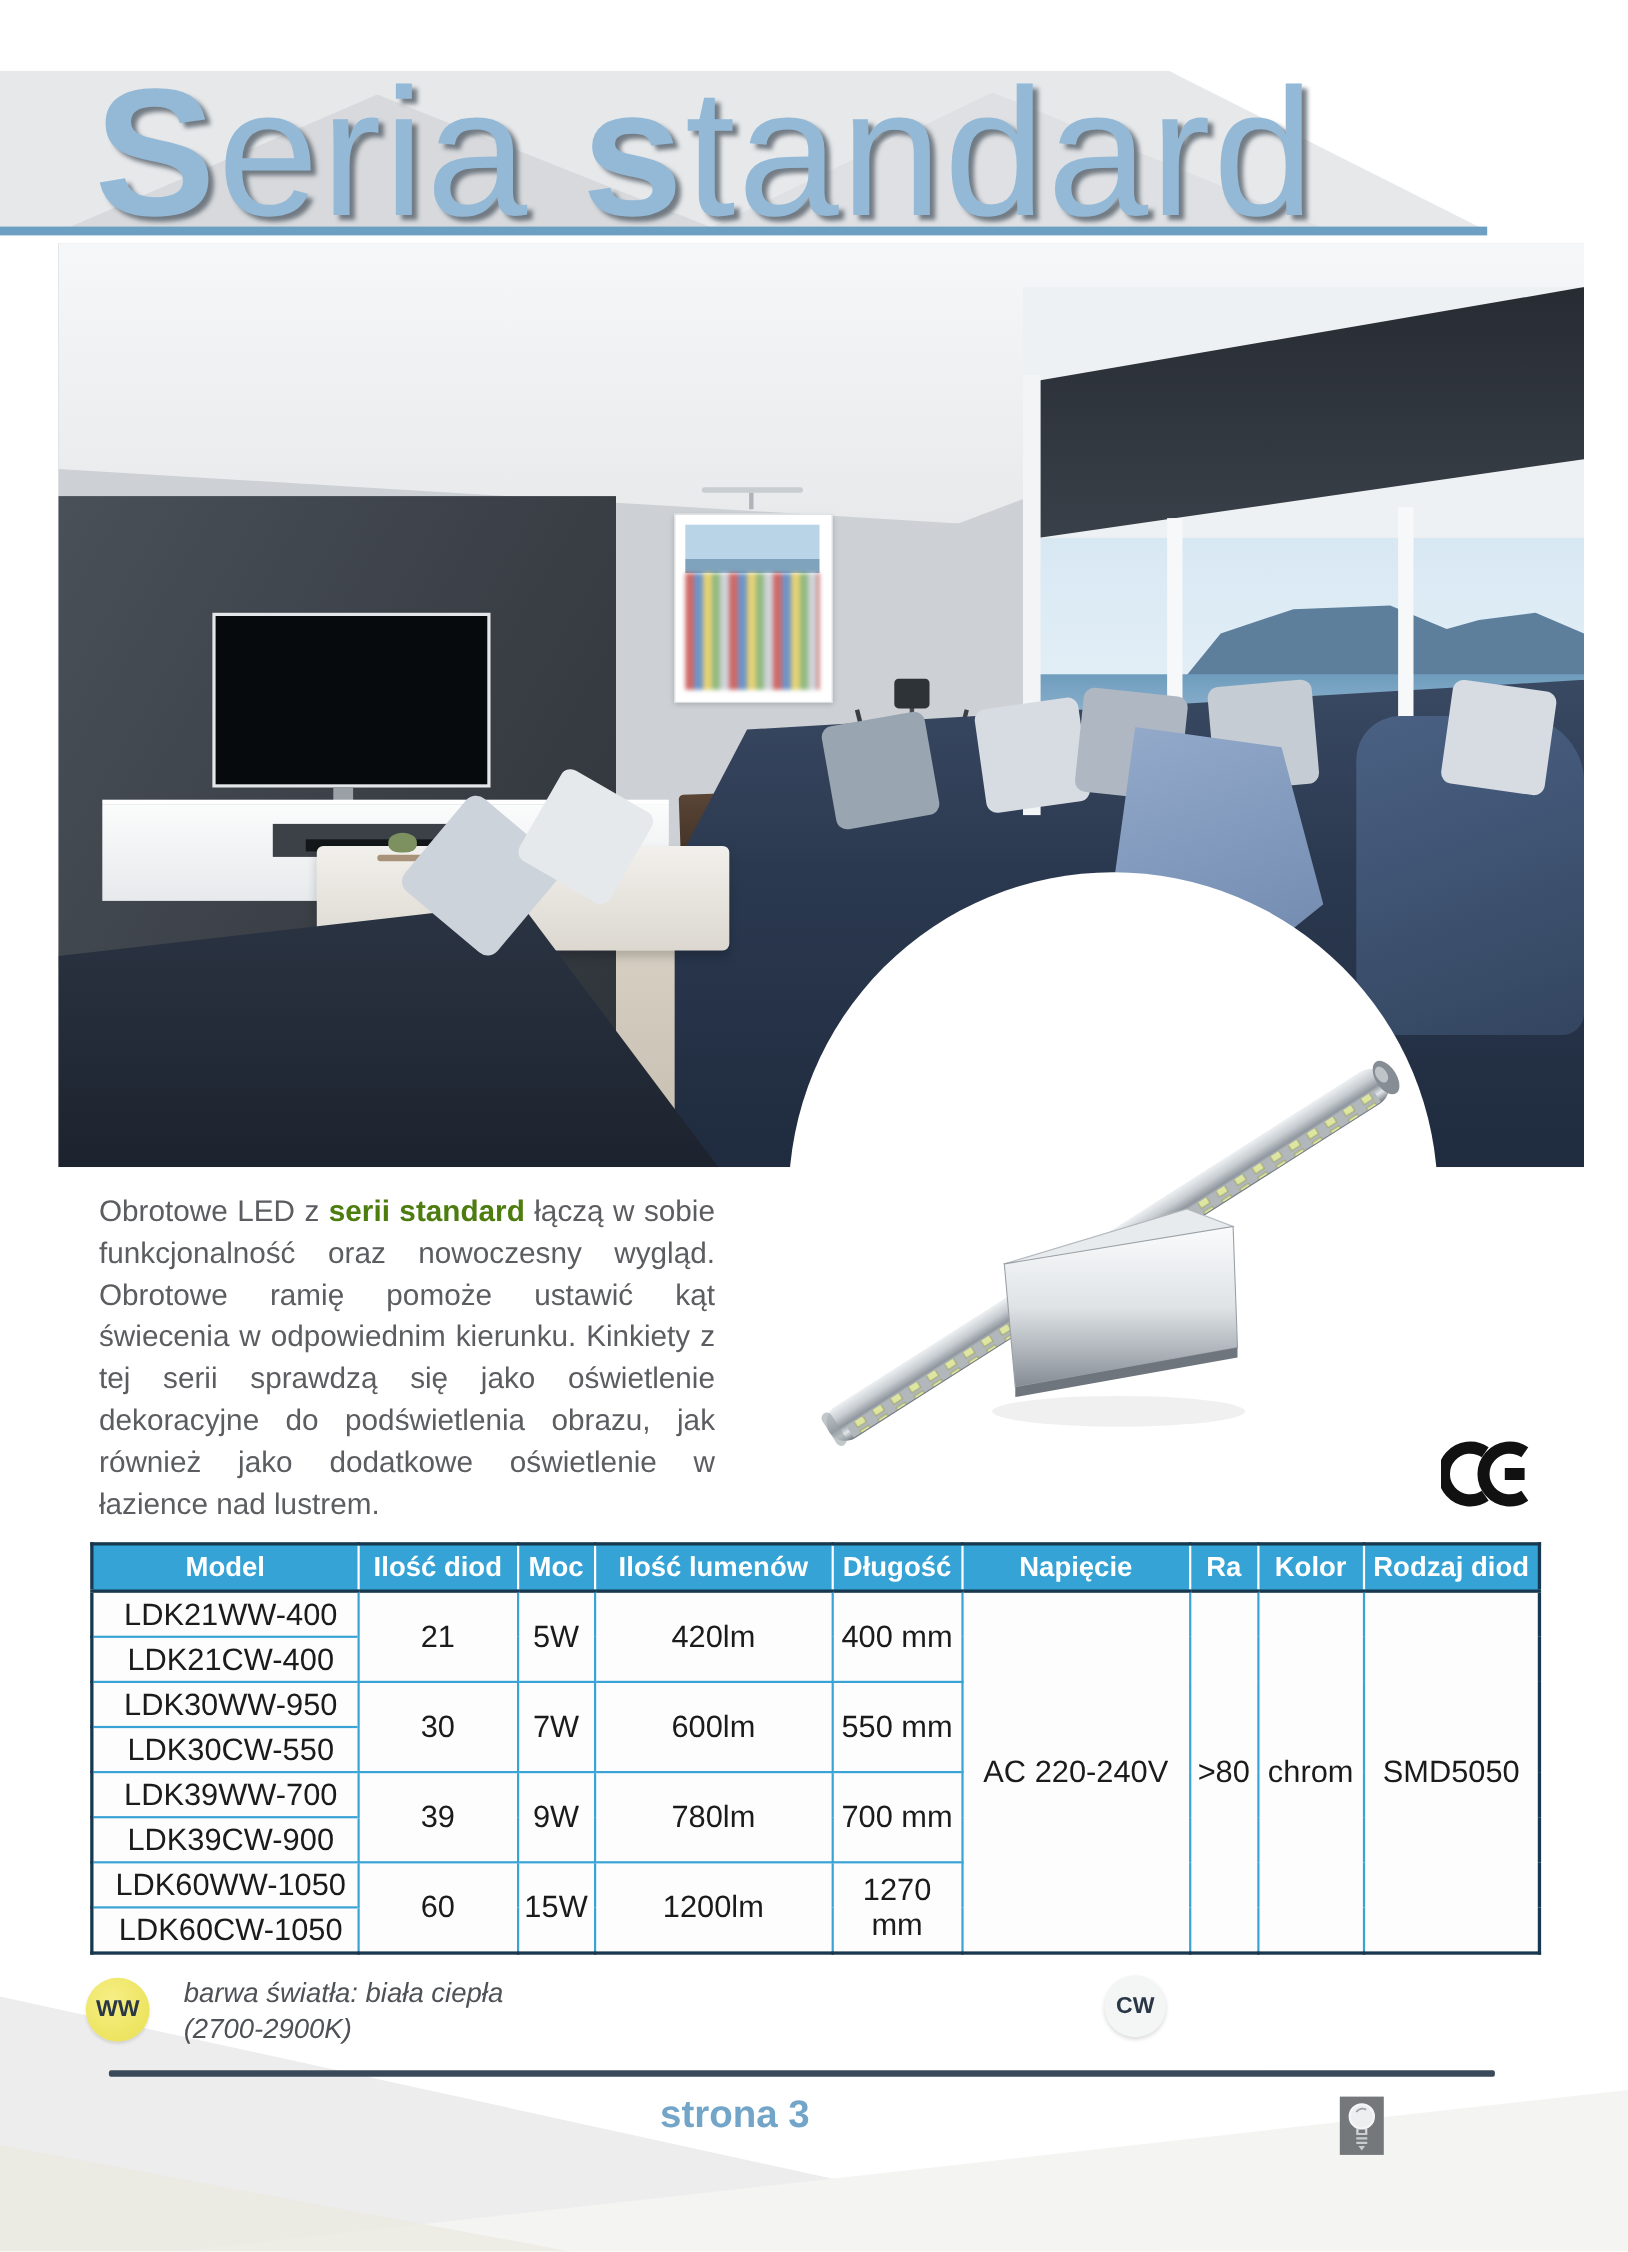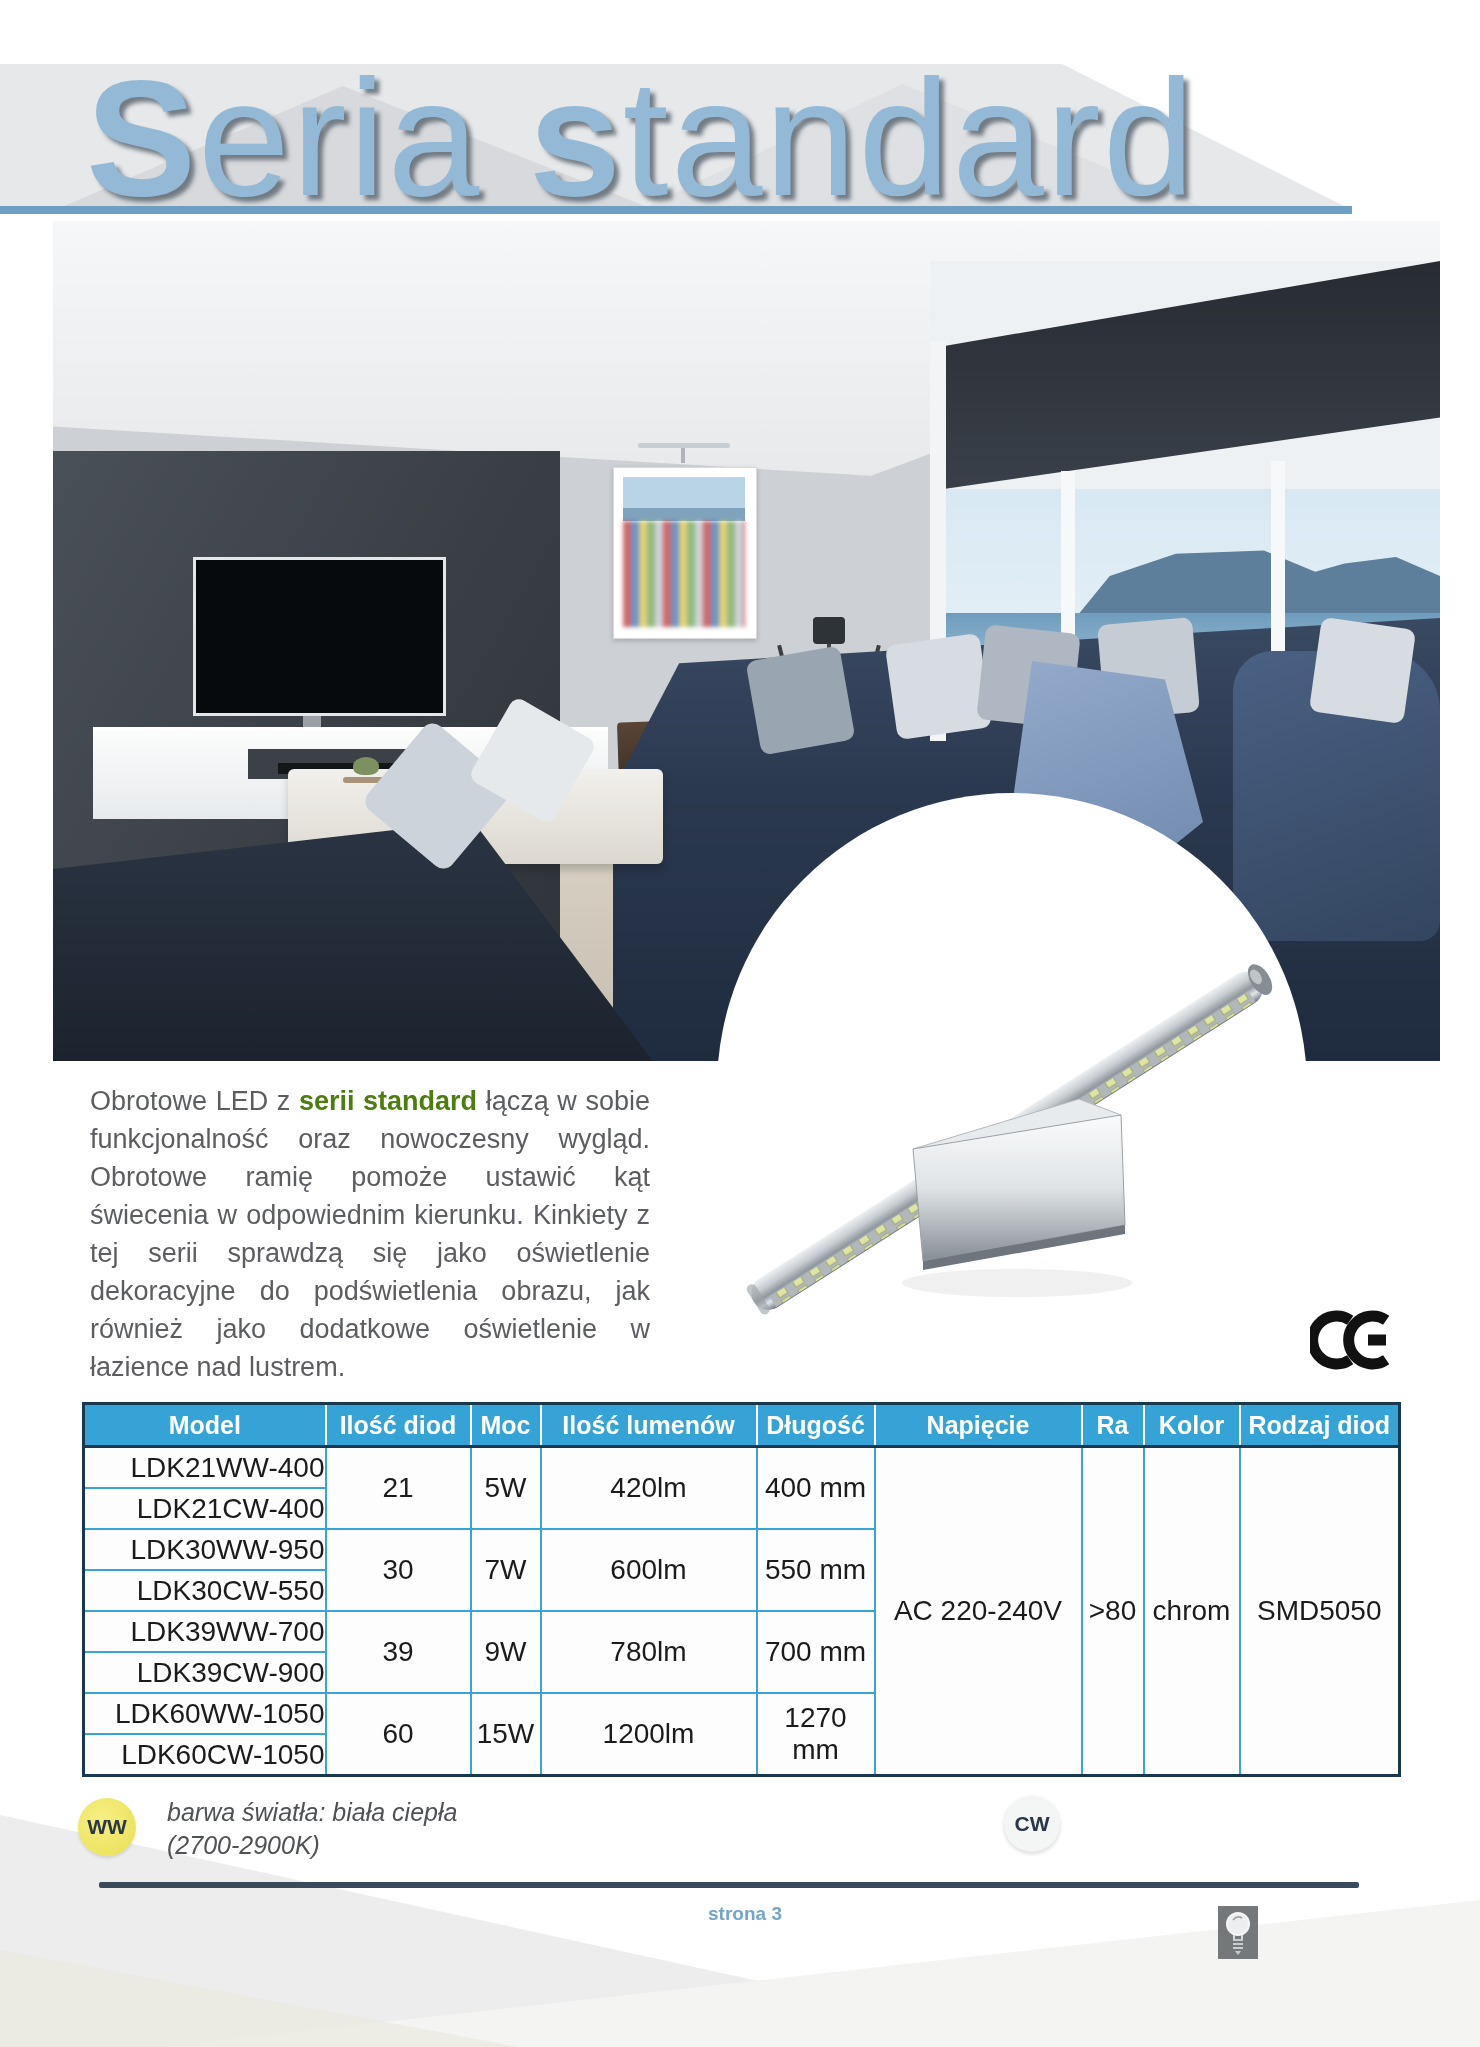--- a/index.html
+++ b/index.html
@@ -110,36 +110,36 @@
 
   
   .spec-table{left:82px;top:1402px;z-index:11;}
   table{border-collapse:collapse;table-layout:fixed;width:1316px;
     border:3px solid #17384e;font-family:"Liberation Sans",sans-serif;}
   th{background:#35a3d5;color:#ffffff;font-size:25px;font-weight:700;height:40px;
     border-right:2px solid #ffffff;border-bottom:3px solid #17384e;padding:0;}
   th:last-child{border-right:none;}
   td{border:2px solid #3aa3d6;font-size:28px;color:#1b1b1b;height:39px;
     text-align:center;padding:0;background:#fdfdfd;}
-  td.model{text-align:right;padding-left:10px;}
+  td.model{text-align:center;padding-left:10px;}
   td.pair{border-bottom:1px solid #9ed3ee;}
 
   
   .badge{border-radius:50%;text-align:center;font-weight:700;color:#2a3747;z-index:11;}
   .badge-ww{left:78px;top:1798px;width:58px;height:58px;line-height:58px;font-size:21px;
     background:radial-gradient(circle at 40% 35%,#f6ef85,#e9df52);box-shadow:0 2px 3px rgba(0,0,0,.12);}
   .badge-cw{left:1004px;top:1796px;width:56px;height:56px;line-height:56px;font-size:21px;
     background:#f4f5f5;box-shadow:0 2px 4px rgba(0,0,0,.15);}
   .legend-text{font-size:25px;line-height:33px;color:#4e5155;z-index:11;}
   .legend-ww{left:167px;top:1796px;font-style:italic;}
   .legend-cw{left:1088px;top:1794px;}
 
   
   .footer-line{left:99px;top:1882px;width:1260px;height:6px;background:#3b4a5a;border-radius:2px;z-index:11;}
-  .page-number{left:600px;top:1903px;width:290px;text-align:center;font-size:19px;font-weight:700;
+  .page-number{left:600px;top:1903px;width:290px;font-size:35px;font-weight:700;
     color:#73a5c9;z-index:11;}
   .bulb-box{left:1218px;top:1906px;width:40px;height:53px;background:#75787a;z-index:11;}
 
   
   .deco-bot-a{left:0;top:1815px;width:1060px;height:232px;
     clip-path:polygon(0 0,100% 100%,0 100%);background:#ededee;z-index:1;}
   .deco-bot-b{left:160px;top:1900px;width:1320px;height:147px;
     clip-path:polygon(100% 0,100% 100%,0 100%);background:#f4f4f3;z-index:1;}
   .deco-bot-c{left:0;top:1950px;width:520px;height:97px;
     clip-path:polygon(0 0,100% 100%,0 100%);background:#eae7dc;opacity:.6;z-index:2;}

